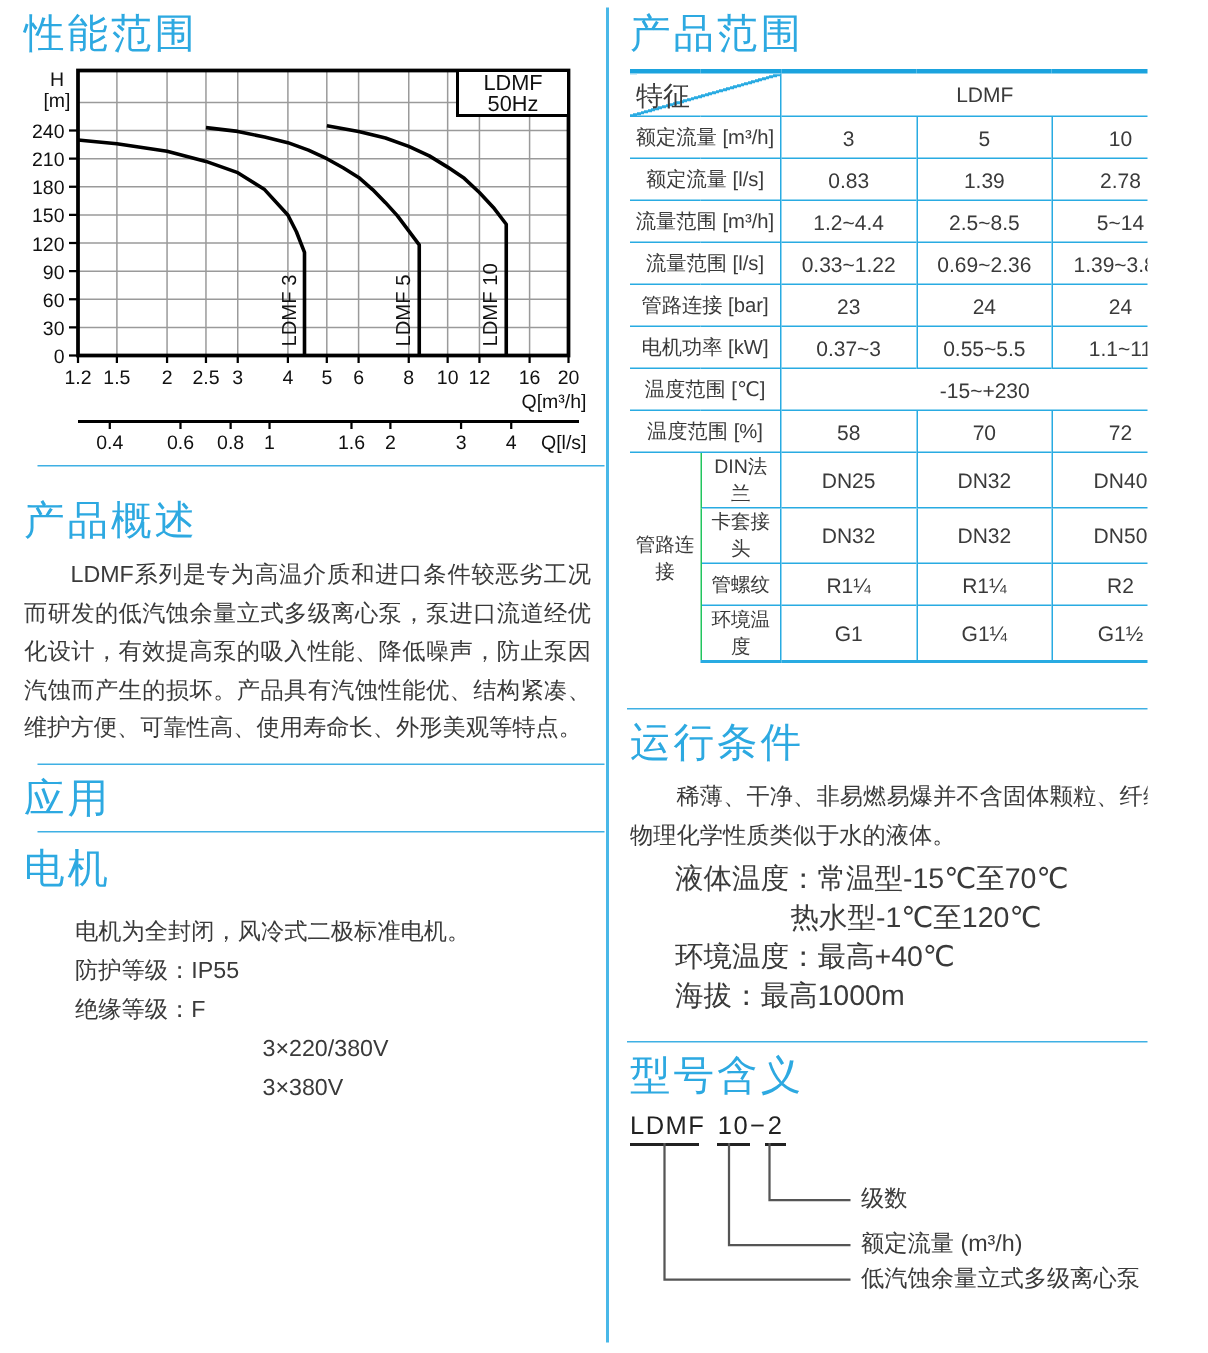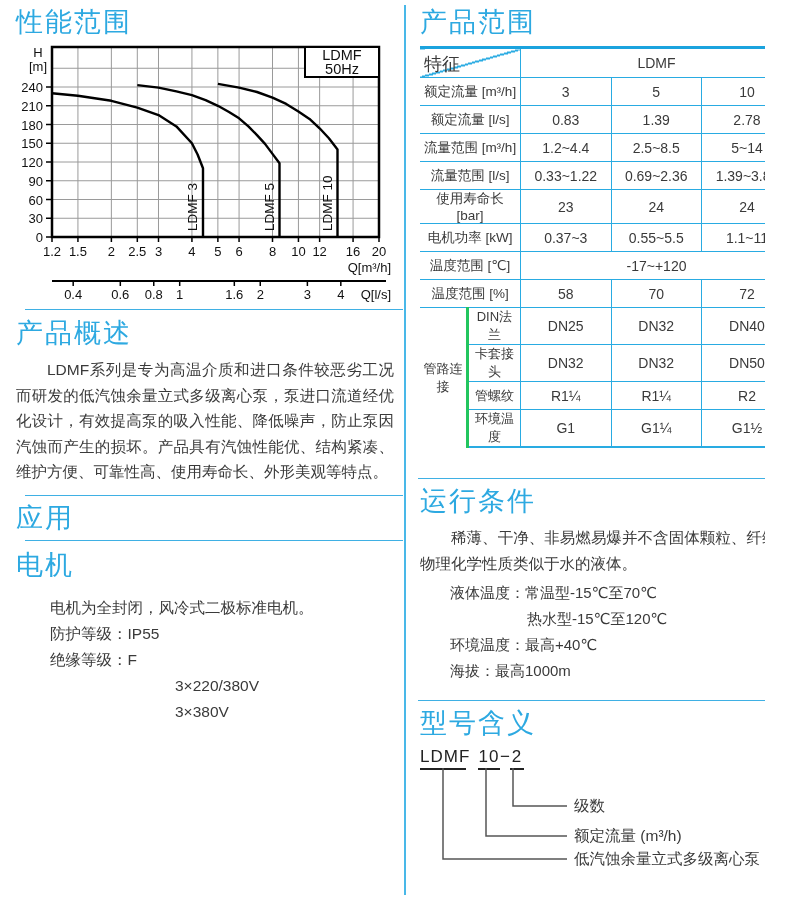--- a/index.html
+++ b/index.html
@@ -21,31 +21,31 @@
   .axis-rect{fill:none;stroke:#000;stroke-width:2.5;}
   .curve{fill:none;stroke:#000;stroke-width:2.4;stroke-linejoin:round;}
   .tick{stroke:#000;stroke-width:1.5;}
   .axlab{font-size:13px;fill:#111;}
   .clabel{font-size:13.5px;fill:#111;}
   .leg{font-size:14.5px;fill:#111;}
   
   .para{font-size:15.5px;line-height:25.5px;text-align:justify;text-indent:2em;margin:8px 10px 0 16px;}
   .app-list{list-style:none;margin:8px 0 0 50px;padding:0;font-size:15.5px;line-height:25px;}
   .motor-block{margin:14px 0 0 50px;font-size:15.5px;line-height:26px;}
-  .cond-block{margin:4px 0 0 14px;font-size:15px;line-height:26px;}
+  .cond-block{margin:4px 0 0 14px;font-size:19px;line-height:26px;}
   .line-item{white-space:pre;}
   
   table.spec{border-collapse:collapse;margin:8px 0 0 14px;width:372px;font-size:14px;color:#3a3a3a;table-layout:fixed;}
   table.spec td{border-top:1px solid #29abe2;text-align:center;padding:0 2px;height:27px;overflow:hidden;}
   table.spec tr.hdr td{border-top:3px solid #1ba3de;height:28px;}
   table.spec tr.last td{border-bottom:2px solid #29abe2;}
   td.vline{border-left:1px solid #29abe2;}
   td.lbl{font-size:13.5px;}
   td.glbl{font-size:13px;padding:0;}
-  td.slbl{font-size:13px;border-left:3px solid #22c55e;}
+  td.slbl{font-size:13px;border-left:1px solid #22c55e;}
   td.corner{position:relative;padding:0;height:28px;
     background:linear-gradient(to bottom right,transparent calc(50% - 1px),#29abe2 calc(50% - 1px),#29abe2 calc(50% + 1px),transparent calc(50% + 1px));}
   td.corner .tr{position:absolute;top:1px;right:4px;font-size:13px;margin-top:29px;}
   td.corner .bl{position:absolute;bottom:1px;left:4px;font-size:18px;}
   
   .model-diagram{position:relative;margin:8px 0 0 14px;height:130px;font-size:15.5px;text-decoration:underline;}
   .code-row{position:absolute;top:0;left:0;font-size:17px;color:#222;letter-spacing:1px;}
   .code-part{display:inline-block;border-bottom:2px solid #222;padding-bottom:1px;text-align:center;}
   .cp-series{width:46px;}
   .code-gap{display:inline-block;width:12px;}
@@ -160,21 +160,21 @@
           <line class="tick" x1="301.38128240883714" y1="241" x2="301.38128240883714" y2="246"></line>
           <text class="axlab" text-anchor="middle" x="301.38128240883714" y="259">3</text>
           <line class="tick" x1="334.81829078138895" y1="241" x2="334.81829078138895" y2="246"></line>
           <text class="axlab" text-anchor="middle" x="334.81829078138895" y="259">4</text>
           <text class="axlab" text-anchor="end" x="385" y="259">Q[l/s]</text>
         </svg>
     </div>
 
     <hr class="sep" style="margin-top:3px">
 
-    <h1 class="section" style="margin-top:7px">产品概述</h1>
+    <h1 class="section" style="margin-top:20px">产品概述</h1>
     <p class="para">LDMF系列是专为高温介质和进口条件较恶劣工况而研发的低汽蚀余量立式多级离心泵，泵进口流道经优化设计，有效提高泵的吸入性能、降低噪声，防止泵因汽蚀而产生的损坏。产品具有汽蚀性能优、结构紧凑、维护方便、可靠性高、使用寿命长、外形美观等特点。</p>
 
     <hr class="sep" style="margin-top:10px">
 
     <h1 class="section">应用</h1>
 
     <hr class="sep" style="margin-top:6px">
 
     <h1 class="section" style="margin-top:8px">电机</h1>
     <div class="motor-block" id="motor-block">
@@ -223,34 +223,34 @@
             <td class="vline">2.5~8.5</td>
             <td class="vline">5~14</td>
           </tr>
           <tr>
             <td class="lbl" colspan="2">流量范围 [l/s]</td>
             <td class="vline">0.33~1.22</td>
             <td class="vline">0.69~2.36</td>
             <td class="vline">1.39~3.89</td>
           </tr>
           <tr>
-            <td class="lbl" colspan="2">使用寿命长 [bar]</td>
+            <td class="lbl" colspan="2">管路连接 [bar]</td>
             <td class="vline">23</td>
             <td class="vline">24</td>
             <td class="vline">24</td>
           </tr>
           <tr>
             <td class="lbl" colspan="2">电机功率 [kW]</td>
             <td class="vline">0.37~3</td>
             <td class="vline">0.55~5.5</td>
             <td class="vline">1.1~11</td>
           </tr>
           <tr>
             <td class="lbl" colspan="2">温度范围 [℃]</td>
-            <td class="vline" colspan="3">-17~+120</td>
+            <td class="vline" colspan="3">-15~+230</td>
           </tr>
           <tr>
             <td class="lbl" colspan="2">温度范围 [%]</td>
             <td class="vline">58</td>
             <td class="vline">70</td>
             <td class="vline">72</td>
           </tr>
           <tr>
             <td class="glbl" rowspan="4">管路连接</td>
             <td class="slbl">DIN法兰</td>
@@ -278,21 +278,21 @@
           </tr>
         </tbody>
     </table>
 
     <hr class="sep" style="margin-top:30px">
 
     <h1 class="section">运行条件</h1>
     <p class="para" style="margin:8px 12px 0 14px">稀薄、干净、非易燃易爆并不含固体颗粒、纤维或物理化学性质类似于水的液体。</p>
     <div class="cond-block" id="cond-block">
         <div class="line-item" style="padding-left: 30px;">液体温度：常温型-15℃至70℃</div>
-        <div class="line-item" style="padding-left: 107px;">热水型-15℃至120℃</div>
+        <div class="line-item" style="padding-left: 107px;">热水型-1℃至120℃</div>
         <div class="line-item" style="padding-left: 30px;">环境温度：最高+40℃</div>
         <div class="line-item" style="padding-left: 30px;">海拔：最高1000m</div>
       </div>
 
     <hr class="sep" style="margin-top:16px">
 
     <h1 class="section">型号含义</h1>
 
     <div class="model-diagram">
       <div class="code-row">

